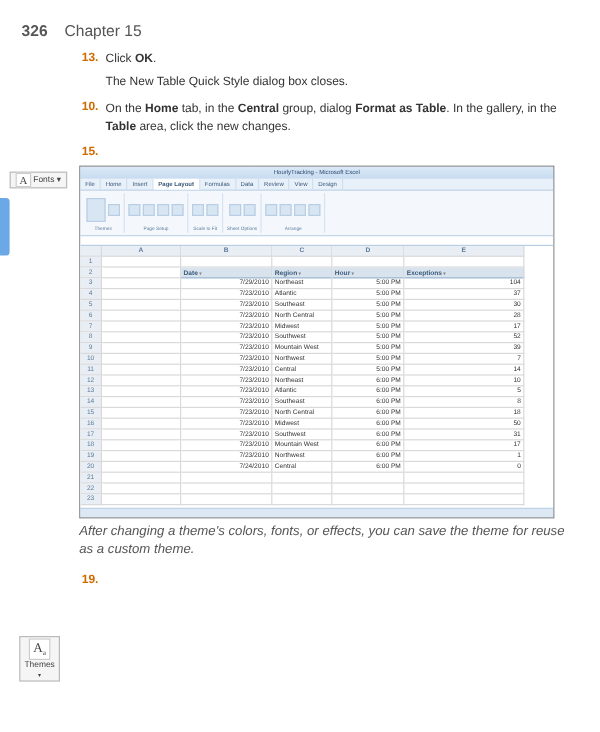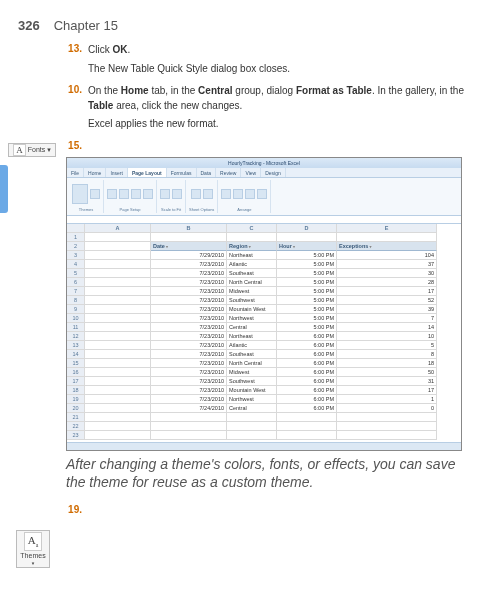--- a/index.html
+++ b/index.html
@@ -76,21 +76,21 @@
     .gicon.big { width:16px; height:20px;}
     .ss-formulabar { height:8px; background:#fff; border-bottom:1px solid #b8cee4;}
     .ss-sheet { background:#fff; height:218px; overflow:hidden; position:relative;}
     .ss-grid { display:grid; grid-template-columns: 18px 66px 76px 50px 60px 100px; font-size:5.5px;}
     .ss-cell { border-right:1px solid #d9d9d9; border-bottom:1px solid #d9d9d9; padding:0 2px; height:9px; line-height:9px; white-space:nowrap; overflow:hidden;}
     .ss-colhdr { background:#e9eef5; text-align:center; font-weight:bold; color:#5a7a9a; }
     .ss-rowhdr { background:#e9eef5; text-align:center; color:#5a7a9a; }
     .ss-tblhdr { background:#d8e3ee; font-weight:bold; color:#3a5a7a; border-bottom:1px solid #9fb8d1;}
     .ss-tblhdr::after { content:" ▾"; font-size:4px; color:#888;}
     .ss-statusbar { height:8px; background:#dce8f4; border-top:1px solid #b8cee4;}
-    .caption { font-style: italic; font-size:14px; color:#555; margin: 4px 0 12px 0; line-height:1.35;}
+    .caption { font-style: italic; font-size:11px; color:#555; margin: 4px 0 12px 0; line-height:1.35;}
   </style>
 </head>
 <body>
 
 <div class="header">
   <span class="page-num">326</span>
   <span>Chapter 15</span>
 </div>
 
 <div class="thumb-tab"></div>
@@ -106,21 +106,20 @@
     <div class="step-body">
       <p><span>Click </span><b>OK</b><span>.</span></p>
       <p>The New Table Quick Style dialog box closes.</p>
     </div>
   </div>
 
   <div class="step">
     <div class="step-num">10.</div>
     <div class="step-body">
       <p><span>On the </span><b>Home</b><span> tab, in the </span><b>Central</b><span> group, dialog </span><b>Format as Table</b><span>. In the gallery, in the </span><b>Table</b><span> area, click the new changes.</span></p>
-      <p>Excel applies the new format.</p>
     </div>
   </div>
 
   <div class="step">
     <div class="step-num">15.</div>
     <div class="step-body">
     </div>
   </div>
 
   <div class="screenshot">

